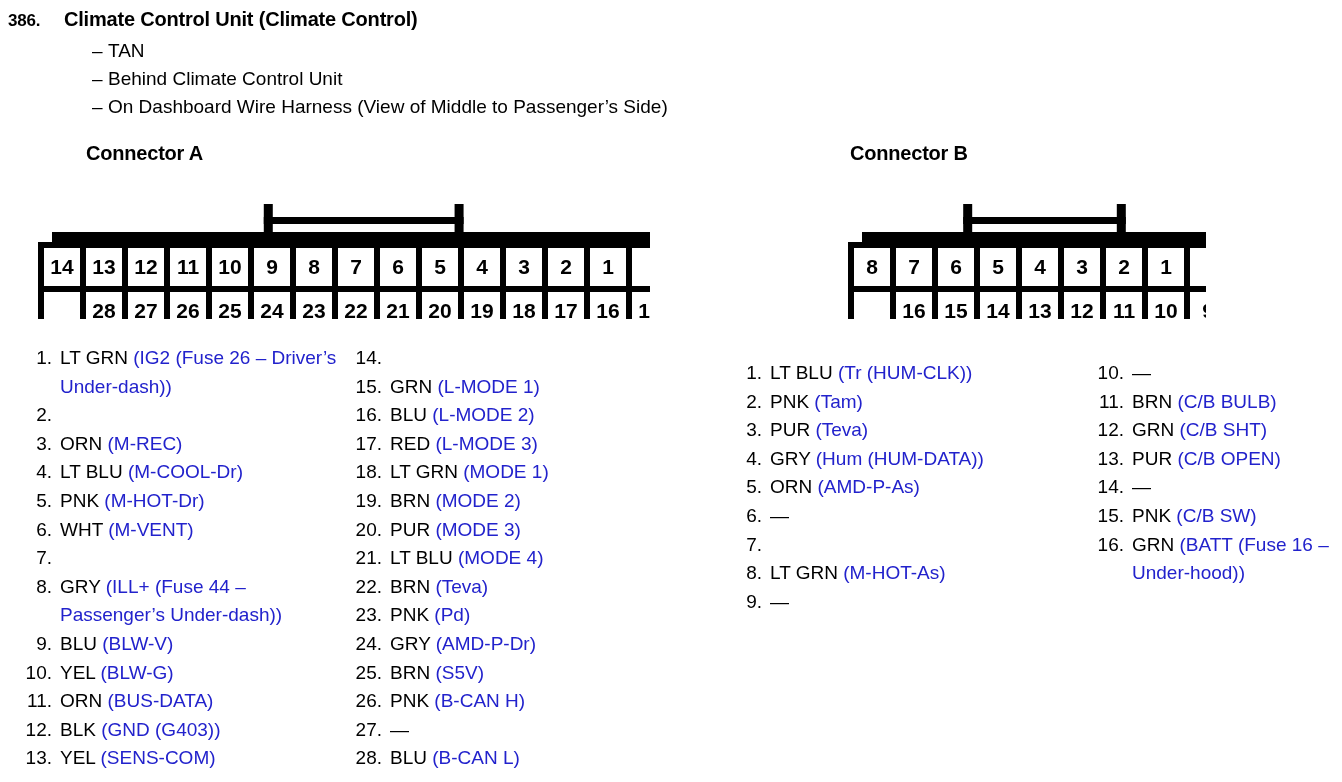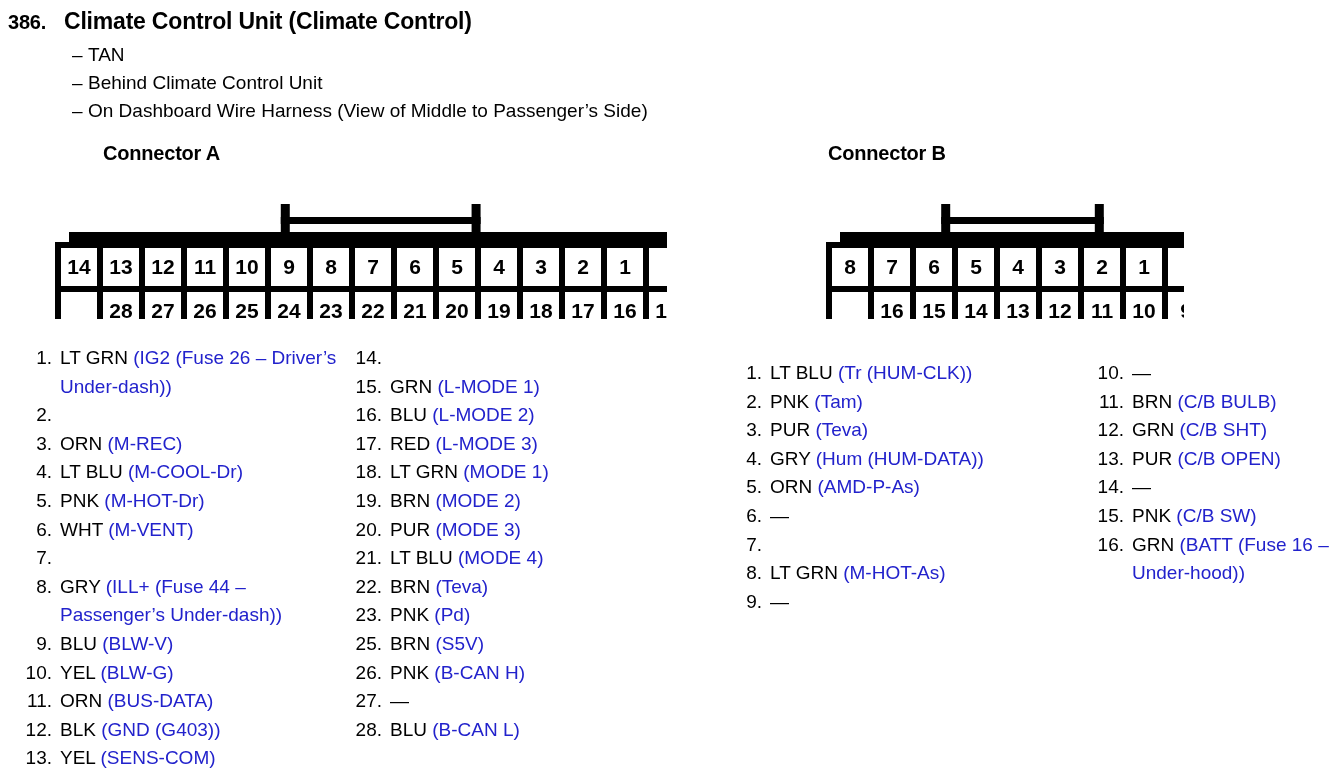--- a/index.html
+++ b/index.html
@@ -24,53 +24,53 @@
     left: 0;
     top: 0;
     width: 1342px;
   }
   .title-row {
     display: flex;
     align-items: baseline;
     padding: 8px 0 0 8px;
   }
   .entry-number {
-    font-size: 20px;
+    font-size: 17px;
     font-weight: bold;
     letter-spacing: -0.2px;
     width: 56px;
     flex: none;
   }
   .entry-title {
-    font-size: 23px;
+    font-size: 20px;
     font-weight: bold;
     letter-spacing: -0.2px;
   }
   .notes {
     margin: 6px 0 0 0;
     padding: 0;
     list-style: none;
   }
   .note-line {
     font-size: 19px;
     line-height: 28px;
-    padding-left: 72px;
+    padding-left: 92px;
     white-space: nowrap;
   }
   .note-dash {
     display: inline-block;
     width: 16px;
   }
 
   
   .connector-block {
     position: absolute;
   }
-  #connector-a-block { left: 37px;  top: 142px; }
-  #connector-b-block { left: 764px; top: 142px; }
+  #connector-a-block { left: 20px;  top: 142px; }
+  #connector-b-block { left: 786px; top: 142px; }
 
   .connector-heading {
     font-size: 20px;
     font-weight: bold;
     letter-spacing: -0.2px;
     margin: 0 0 22px 66px;
   }
   #connector-b-block .connector-heading { margin-left: 64px; }
 
   .connector-svg { display: block; }
@@ -338,20 +338,24 @@
     </div>
     <div class="pin-item">
       <span class="pin-index">22.</span>
       <span class="pin-body"><span class="wire-color">BRN </span><span class="circuit">(Teva)</span></span>
     </div>
     <div class="pin-item">
       <span class="pin-index">23.</span>
       <span class="pin-body"><span class="wire-color">PNK </span><span class="circuit">(Pd)</span></span>
     </div>
     <div class="pin-item">
+      <span class="pin-index">24.</span>
+      <span class="pin-body"><span class="wire-color">GRY </span><span class="circuit">(AMD-P-Dr)</span></span>
+    </div>
+    <div class="pin-item">
       <span class="pin-index">25.</span>
       <span class="pin-body"><span class="wire-color">BRN </span><span class="circuit">(S5V)</span></span>
     </div>
     <div class="pin-item">
       <span class="pin-index">26.</span>
       <span class="pin-body"><span class="wire-color">PNK </span><span class="circuit">(B-CAN H)</span></span>
     </div>
     <div class="pin-item">
       <span class="pin-index">27.</span>
       <span class="pin-body"><span class="pin-empty">—</span></span>

